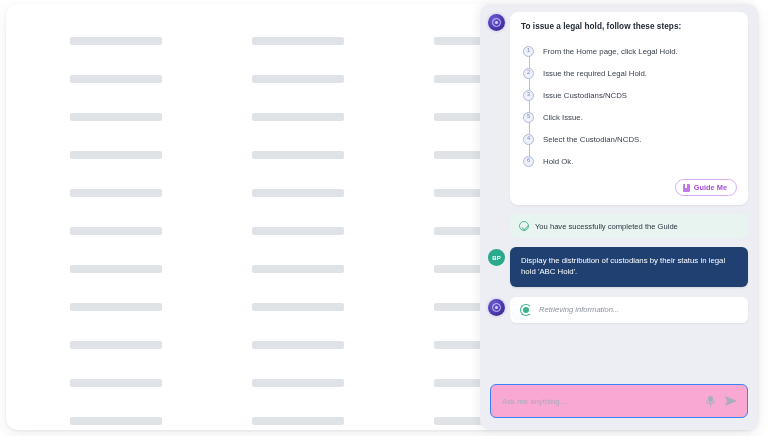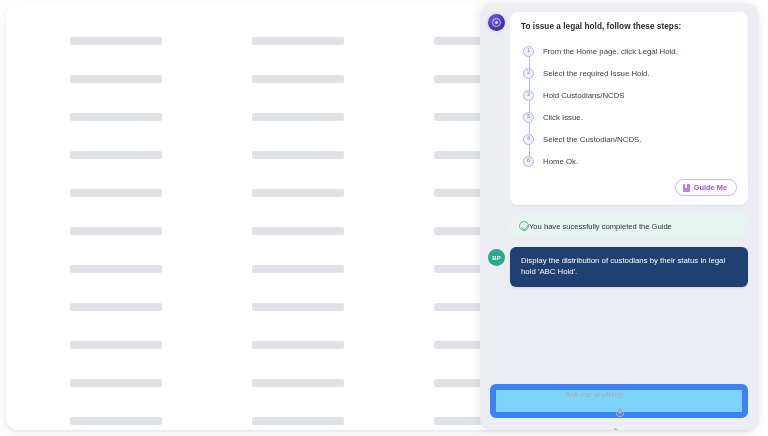--- a/index.html
+++ b/index.html
@@ -232,20 +232,21 @@
     margin: 0 0 9px 22px;
   }
 
   .success-box {
     flex: 1 1 auto;
     background: #e7f4ef;
     border-radius: 6px;
     padding: 7px 9px;
     display: flex;
     align-items: center;
+    gap: 6px;
   }
 
   .check-icon {
     width: 10px; height: 10px;
     flex: 0 0 10px;
     border: 1px solid #54b896;
     border-radius: 50%;
     position: relative;
   }
   .check-icon::after {
@@ -318,29 +319,28 @@
     color: #8b919c;
   }
 
   
   .composer {
     flex: 0 0 auto;
     padding: 10px 10px 12px 10px;
   }
 
   .composer-field {
-    background: #7dd3fc;
-    border: 6px solid #3b82f6;
+    background: #f9a8d4;
+    border: 1px solid #3b82f6;
     border-radius: 6px;
     height: 34px;
     display: flex;
     align-items: center;
     padding: 0 9px 0 11px;
     gap: 8px;
-    flex-direction: column;
   }
 
   .composer-input {
     flex: 1 1 auto;
     border: none;
     outline: none;
     font-family: "Liberation Sans", sans-serif;
     font-size: 7.8px;
     color: #2c3440;
     background: transparent;
@@ -551,37 +551,37 @@
         </div>
         <div class="guide-card">
           <div class="guide-title">To issue a legal hold, follow these steps:</div>
           <div class="steps" id="steps-container">
               <div class="step">
                 <span class="step-num">1</span>
                 <span class="step-text">From the Home page, click Legal Hold.</span>
               </div>
               <div class="step">
                 <span class="step-num">2</span>
-                <span class="step-text">Select the required Issue Hold.</span>
+                <span class="step-text">Issue the required Legal Hold.</span>
               </div>
               <div class="step">
                 <span class="step-num">3</span>
-                <span class="step-text">Hold Custodians/NCDS</span>
+                <span class="step-text">Issue Custodians/NCDS</span>
               </div>
               <div class="step">
                 <span class="step-num">5</span>
                 <span class="step-text">Click Issue.</span>
               </div>
               <div class="step">
                 <span class="step-num">4</span>
                 <span class="step-text">Select the Custodian/NCDS.</span>
               </div>
               <div class="step">
                 <span class="step-num">6</span>
-                <span class="step-text">Home Ok.</span>
+                <span class="step-text">Hold Ok.</span>
               </div>
             </div>
           <div class="guide-actions">
             <div class="guide-me-btn">
               <span class="book-icon"></span>
               <span>Guide Me</span>
             </div>
           </div>
         </div>
       </div>
@@ -593,20 +593,29 @@
         </div>
       </div>
 
       <div class="user-row">
         <div class="avatar avatar-user">
           <span>BP</span>
         </div>
         <div class="user-bubble">Display the distribution of custodians by their status in legal hold 'ABC Hold'.</div>
       </div>
 
+      <div class="msg-row">
+        <div class="avatar avatar-bot">
+          <span class="ring"></span>
+        </div>
+        <div class="retrieve-box">
+          <span class="spinner-icon"></span>
+          <span class="retrieve-text">Retrieving information...</span>
+        </div>
+      </div>
 
     </div>
 
     <div class="composer">
       <div class="composer-field">
         <input class="composer-input" type="text" placeholder="Ask me anything..." value="" style="">
         <span class="mic-icon">
           <span class="cap"></span>
             <span class="arc"></span>
             <span class="stem"></span>

